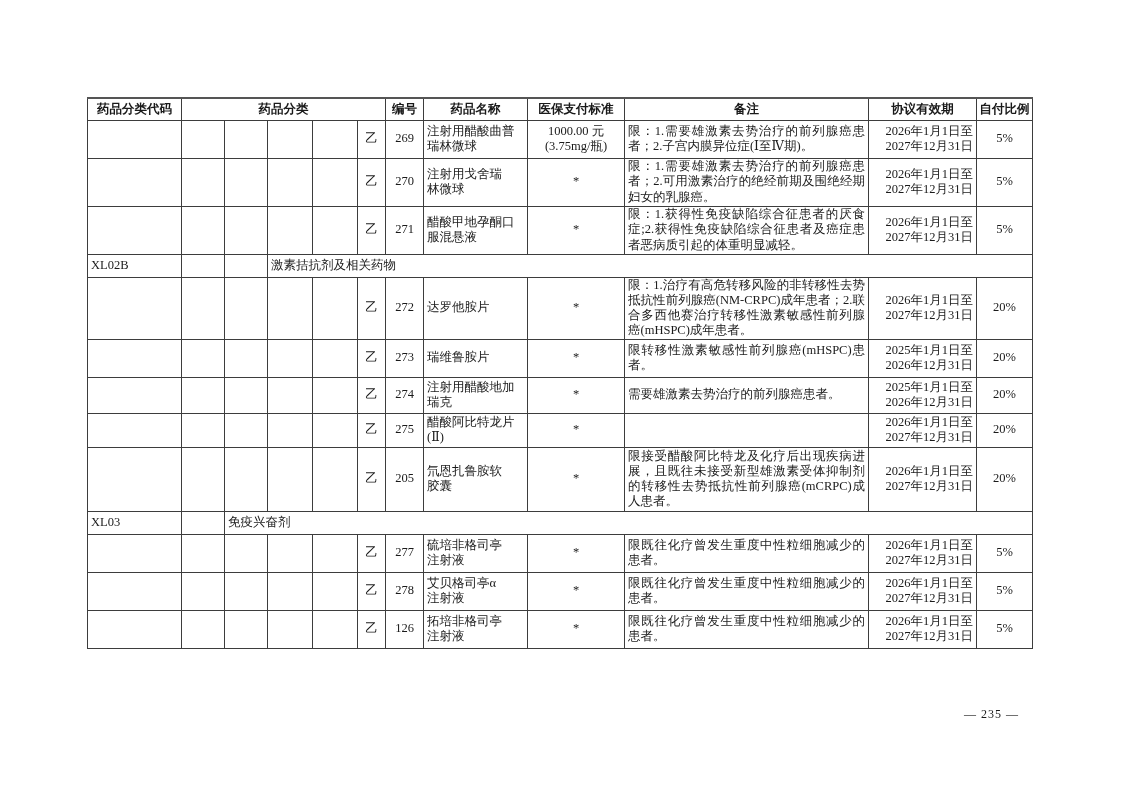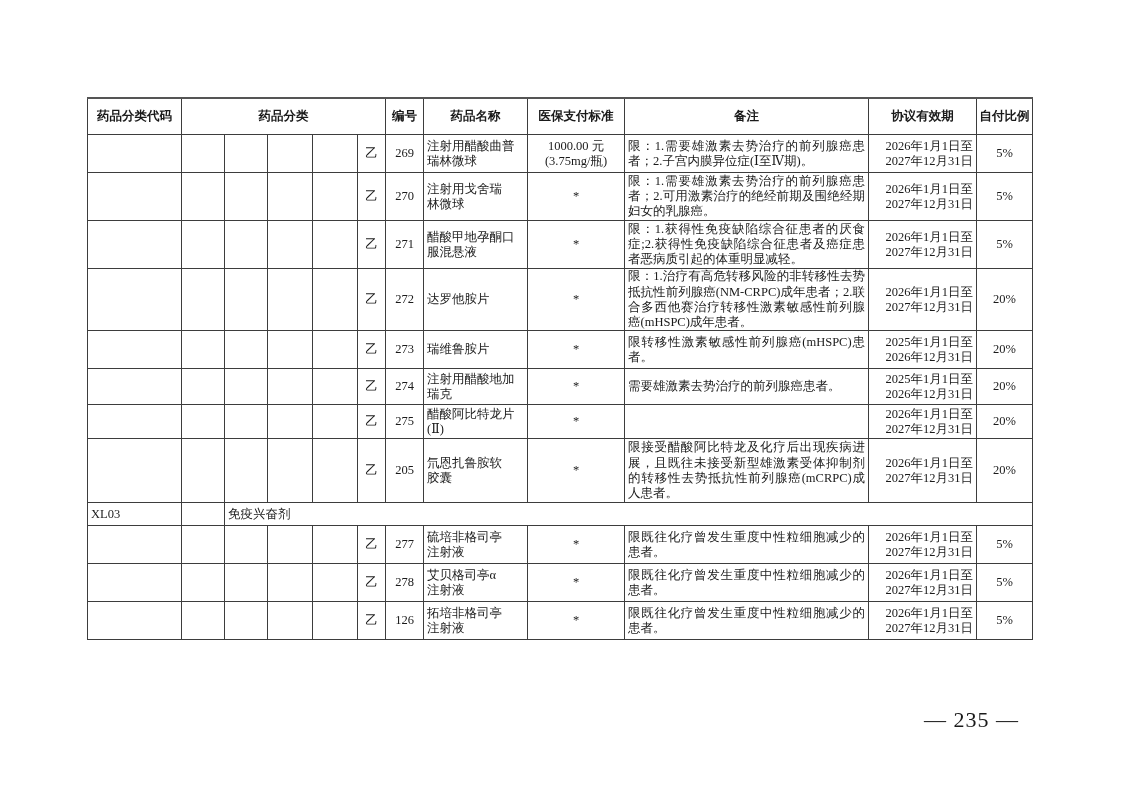--- a/index.html
+++ b/index.html
@@ -24,33 +24,33 @@
     font-size:12.5px;
     line-height:1.22;
     overflow:hidden;
     font-weight:normal;
   }
   .drug-table th{
     font-family:"Liberation Sans","DejaVu Sans",sans-serif;
     font-weight:700;
     text-align:center;
     border-top:2px solid #555;
-    padding:10px 1px;
+    padding:2px 1px;
   }
   .ctr{text-align:center;}
   .pre{white-space:pre-line;}
   .name-cell{padding-left:5px;white-space:pre-line;}
   .rmk-cell{text-align:justify;padding:1px 4px;}
   .val-cell{text-align:right;white-space:pre-line;}
   .code-cell{padding-left:4px;font-size:12.5px;}
   .section-label{padding-left:4px;}
   .page-number{
     position:absolute;
     top:707px;right:103px;
-    font-size:22px;
+    font-size:12px;
     letter-spacing:1px;
     font-family:"Liberation Serif","DejaVu Serif",serif;
     margin-left:7px;
   }
 </style>
 </head>
 <body>
 
 <div class="page">
 
@@ -127,20 +127,26 @@
       <td class="ctr">271</td>
       <td class="name-cell">醋酸甲地孕酮口
 服混悬液</td>
       <td class="ctr pre">*</td>
       <td class="rmk-cell">限：1.获得性免疫缺陷综合征患者的厌食症;2.获得性免疫缺陷综合征患者及癌症患者恶病质引起的体重明显减轻。</td>
       <td class="val-cell">2026年1月1日至
 2027年12月31日</td>
       <td class="ctr">5%</td>
     </tr>
 
+    <tr style="height:23px">
+      <td class="code-cell">XL02B</td>
+      <td></td>
+      <td></td>
+      <td colspan="9" class="section-label">激素拮抗剂及相关药物</td>
+    </tr>
 
     <tr style="height:62px">
       <td class="code-cell"></td>
       <td></td>
       <td></td>
       <td></td>
       <td></td>
       <td class="ctr">乙</td>
       <td class="ctr">272</td>
       <td class="name-cell">达罗他胺片</td>

